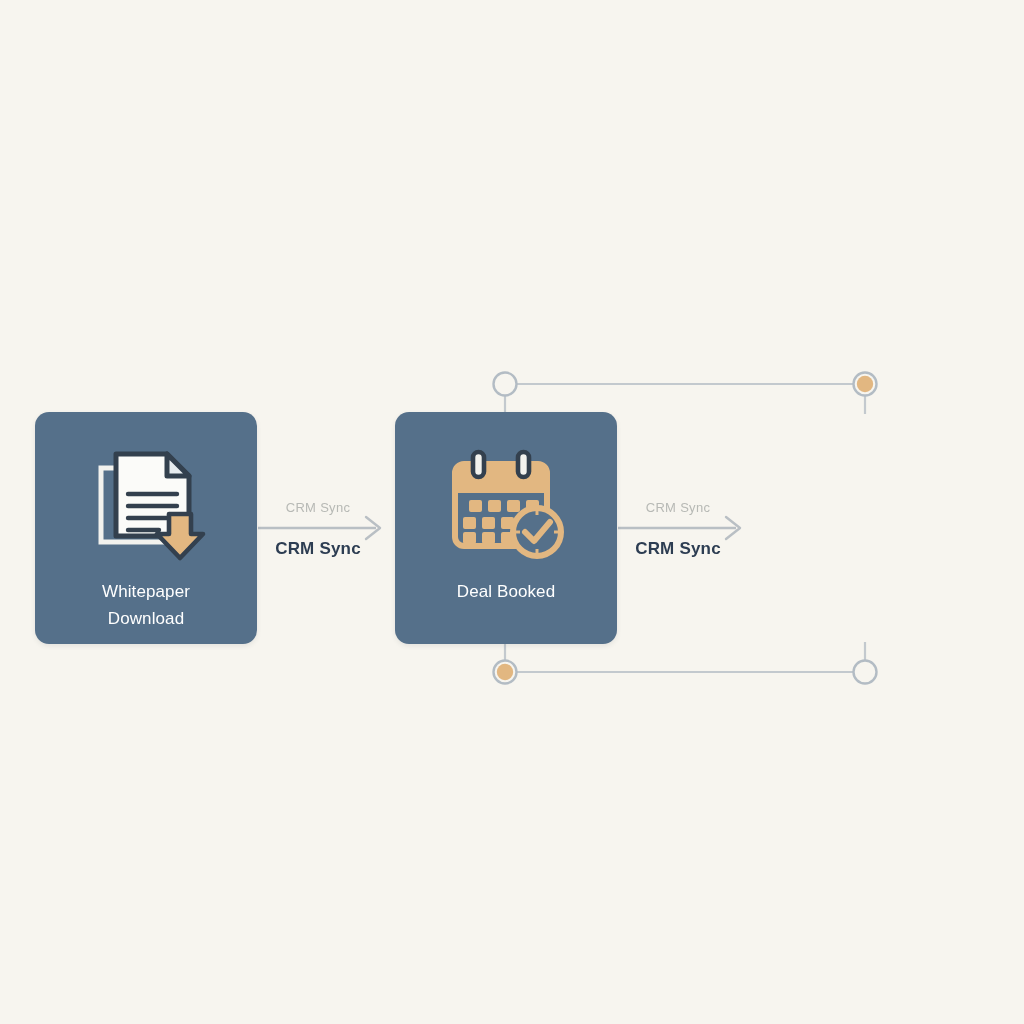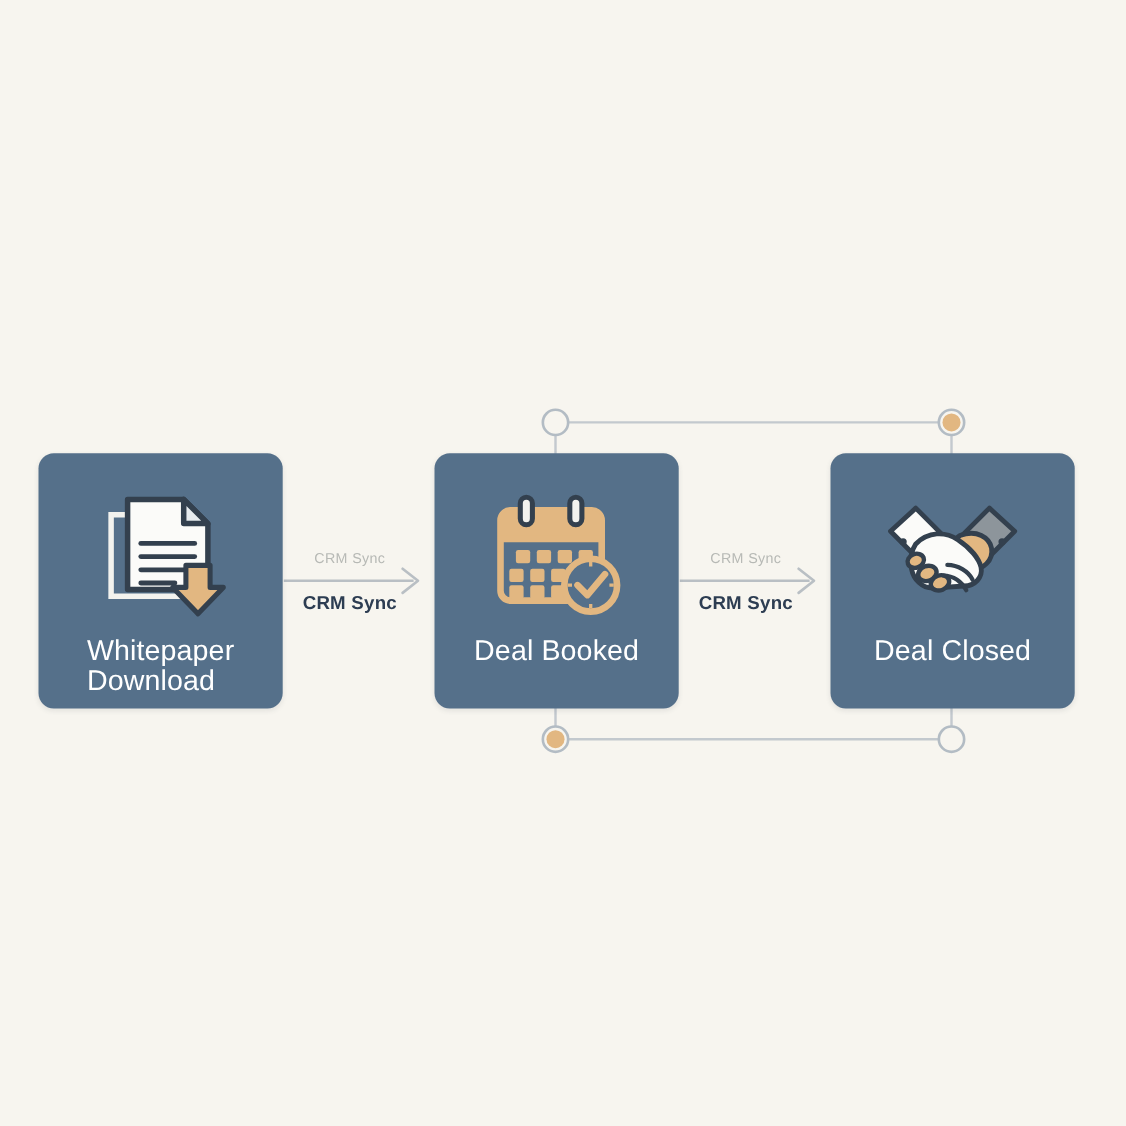--- a/index.html
+++ b/index.html
@@ -41,22 +41,23 @@
   .node-icon {
     margin-top: 34px;
     width: 132px;
     height: 118px;
     display: flex;
     align-items: center;
     justify-content: center;
   }
   .node-label {
     color: #ffffff;
-    font-size: 26px;
+    font-size: 17px;
     line-height: 27px;
+    text-align: center;
     font-weight: 400;
     letter-spacing: 0.1px;
     padding: 0 8px;
     margin-top: 14px;
     white-space: pre-line;
   }
   
   .edge-label-faint {
     position: absolute;
     color: #b7b9b5;
@@ -169,41 +170,14 @@
         <polyline points="82,84 91,93 107,74" fill="none" stroke="#e2b781" stroke-width="6" stroke-linecap="round" stroke-linejoin="round"></polyline>
         <line x1="94" y1="63" x2="94" y2="67" stroke="#e2b781" stroke-width="3"></line>
         <line x1="94" y1="101" x2="94" y2="105" stroke="#e2b781" stroke-width="3"></line>
         <line x1="73" y1="84" x2="77" y2="84" stroke="#e2b781" stroke-width="3"></line>
         <line x1="111" y1="84" x2="115" y2="84" stroke="#e2b781" stroke-width="3"></line>
       </svg>
     </div>
     <div class="node-label">Deal Booked</div>
   </div>
 
-  <div class="node" style="left:755px; top:396px; width:222px; height:232px;">
-    <div class="node-icon">
-      <svg width="138" height="106" viewBox="0 0 138 106">
-
-        <path d="M10 30 L34 8 L62 36 L38 58 Z" fill="#fbfbf9" stroke="#33404e" stroke-width="4.6" stroke-linejoin="round"></path>
-        <circle cx="22" cy="40" r="3.4" fill="#33404e"></circle>
-
-        <path d="M128 30 L104 8 L76 36 L100 58 Z" fill="#8d959b" stroke="#33404e" stroke-width="4.6" stroke-linejoin="round"></path>
-        <circle cx="116" cy="40" r="3.4" fill="#33404e"></circle>
-
-        <path d="M76 34 C92 28 104 36 106 46 C108 58 98 66 86 68
-                 L64 70 L58 48 Z" fill="#e2b781" stroke="#33404e" stroke-width="4.6" stroke-linejoin="round"></path>
-
-        <path d="M34 42 C46 30 62 30 74 38 C86 46 94 56 96 64
-                 C98 74 90 82 80 82 L50 84 C40 84 32 76 30 66
-                 C28 56 30 48 34 42 Z" fill="#fbfbf9" stroke="#33404e" stroke-width="4.6" stroke-linejoin="round"></path>
-
-        <ellipse cx="45" cy="70" rx="9" ry="7" transform="rotate(-22 45 70)" fill="#e2b781" stroke="#33404e" stroke-width="4.2"></ellipse>
-        <ellipse cx="57" cy="79" rx="9" ry="7" transform="rotate(-22 57 79)" fill="#e2b781" stroke="#33404e" stroke-width="4.2"></ellipse>
-        <ellipse cx="34" cy="58" rx="8" ry="6.5" transform="rotate(-22 34 58)" fill="#e2b781" stroke="#33404e" stroke-width="4.2"></ellipse>
-
-        <path d="M64 62 C74 62 84 68 88 76" fill="none" stroke="#33404e" stroke-width="4" stroke-linecap="round"></path>
-        <path d="M60 72 C70 72 78 78 82 86" fill="none" stroke="#33404e" stroke-width="4" stroke-linecap="round"></path>
-      </svg>
-    </div>
-    <div class="node-label">Deal Closed</div>
-  </div>
 
 </div>
 
 </body></html>

